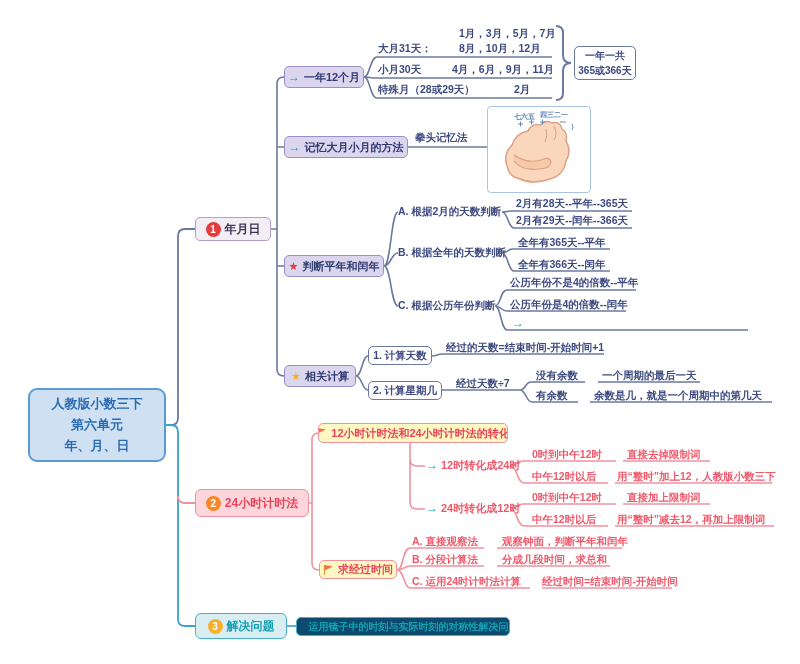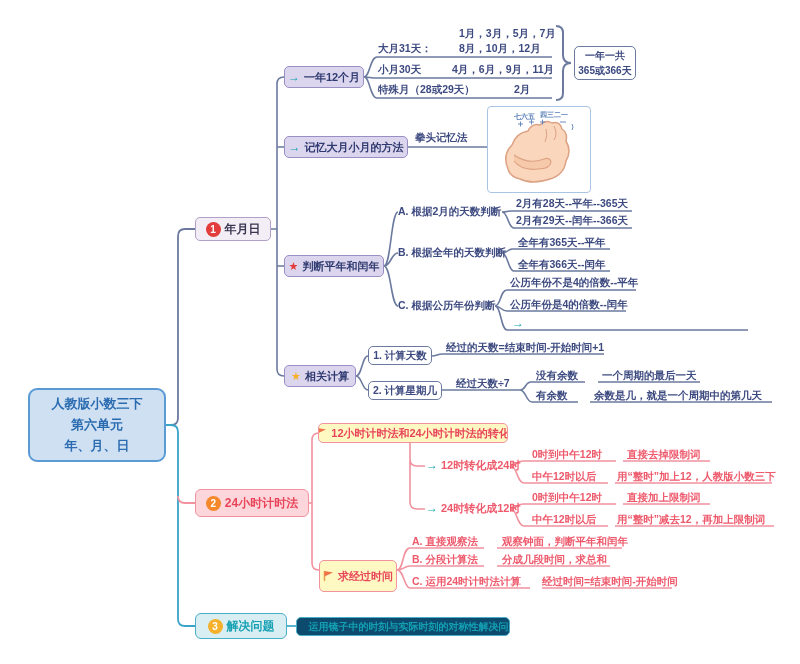--- a/index.html
+++ b/index.html
@@ -188,21 +188,21 @@
   <div class="t pinkt" style="left:617px;top:470px;">用“整时”加上12，人教版小数三下</div>
 
   <div class="t arrow" style="left:426px;top:502px;">→</div>
   <div class="t pinkt" style="left:441px;top:502px;font-size:11px;">24时转化成12时</div>
   <div class="t pinkt" style="left:532px;top:491px;">0时到中午12时</div>
   <div class="t pinkt" style="left:627px;top:491px;">直接加上限制词</div>
   <div class="t pinkt" style="left:532px;top:513px;"></div>
   <div class="t pinkt" style="left:532px;top:513px;">中午12时以后</div>
   <div class="t pinkt" style="left:617px;top:513px;">用“整时”减去12，再加上限制词</div>
 
-  <div class="box wpink" style="left:319px;top:560px;width:78px;height:32px;">
+  <div class="box wpink" style="left:319px;top:560px;width:78px;height:19px;">
     <span class="flagwrap">
       <svg width="11" height="12" viewBox="0 0 11 12">
         <path d="M1.5,1 L1.5,11" stroke="#e8a24a" stroke-width="1.5" fill="none"></path>
         <path d="M1.5,1 L10,2.5 L1.5,6.5 Z" fill="#f0734a"></path>
       </svg>
     </span>
     <span>求经过时间</span>
   </div>
 
   <div class="t pinkt" style="left:412px;top:535px;">A. 直接观察法</div>

